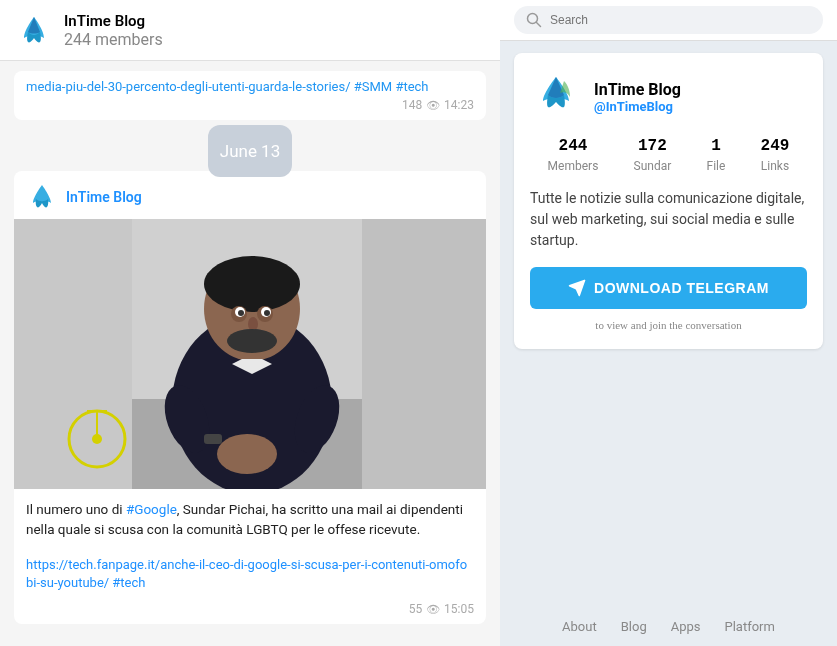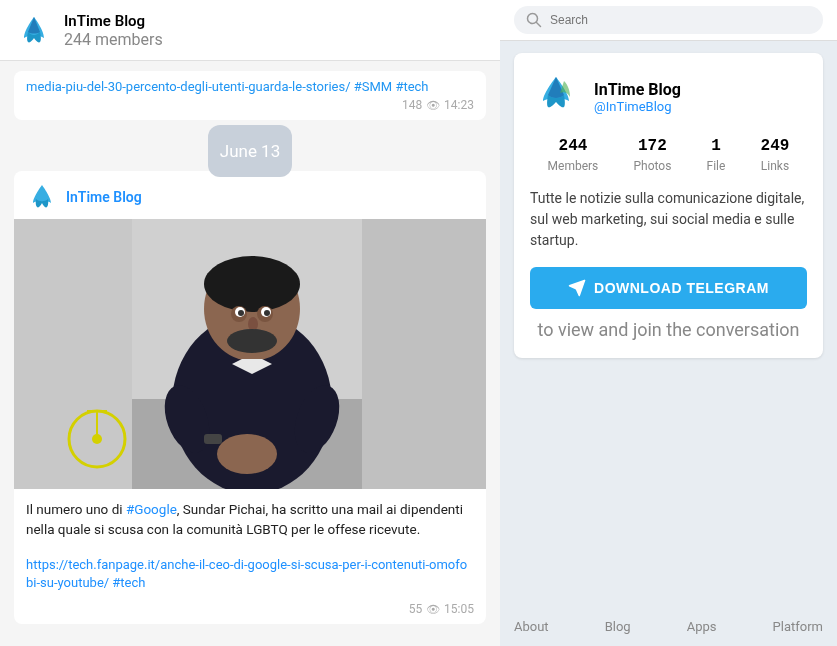--- a/index.html
+++ b/index.html
@@ -214,20 +214,21 @@
       flex-shrink: 0;
     }
     .card-name {
       font-weight: 700;
       font-size: 16px;
       color: #000;
     }
     .card-username {
       color: #1E90FF;
       font-size: 13px;
+      font-weight: bold;
     }
     .stats-row {
       display: flex;
       justify-content: space-around;
       margin-bottom: 14px;
     }
     .stat-item {
       text-align: center;
     }
     .stat-num {
@@ -259,29 +260,30 @@
       padding: 12px 16px;
       font-size: 14px;
       font-weight: 700;
       letter-spacing: 0.5px;
       cursor: pointer;
       width: 100%;
       margin-bottom: 10px;
     }
     .join-text {
       text-align: center;
-      font-size: 18px;
+      font-size: 11px;
       color: #888;
       margin-bottom: 0;
+      font-family: Liberation Serif, serif;
     }
 
     
     .footer-links {
       display: flex;
-      justify-content: space-between;
+      justify-content: center;
       gap: 24px;
       margin-top: auto;
       padding: 12px 14px;
     }
     .footer-link {
       color: #888;
       font-size: 13px;
       text-decoration: none;
       cursor: pointer;
     }
@@ -438,21 +440,21 @@
       </div>
     </div>
 
     <div class="stats-row">
       <div class="stat-item">
         <span class="stat-num">244</span>
         <span class="stat-label">Members</span>
       </div>
       <div class="stat-item">
         <span class="stat-num">172</span>
-        <span class="stat-label">Photos</span>
+        <span class="stat-label">Sundar</span>
       </div>
       <div class="stat-item">
         <span class="stat-num">1</span>
         <span class="stat-label">File</span>
       </div>
       <div class="stat-item">
         <span class="stat-num">249</span>
         <span class="stat-label">Links</span>
       </div>
     </div>

